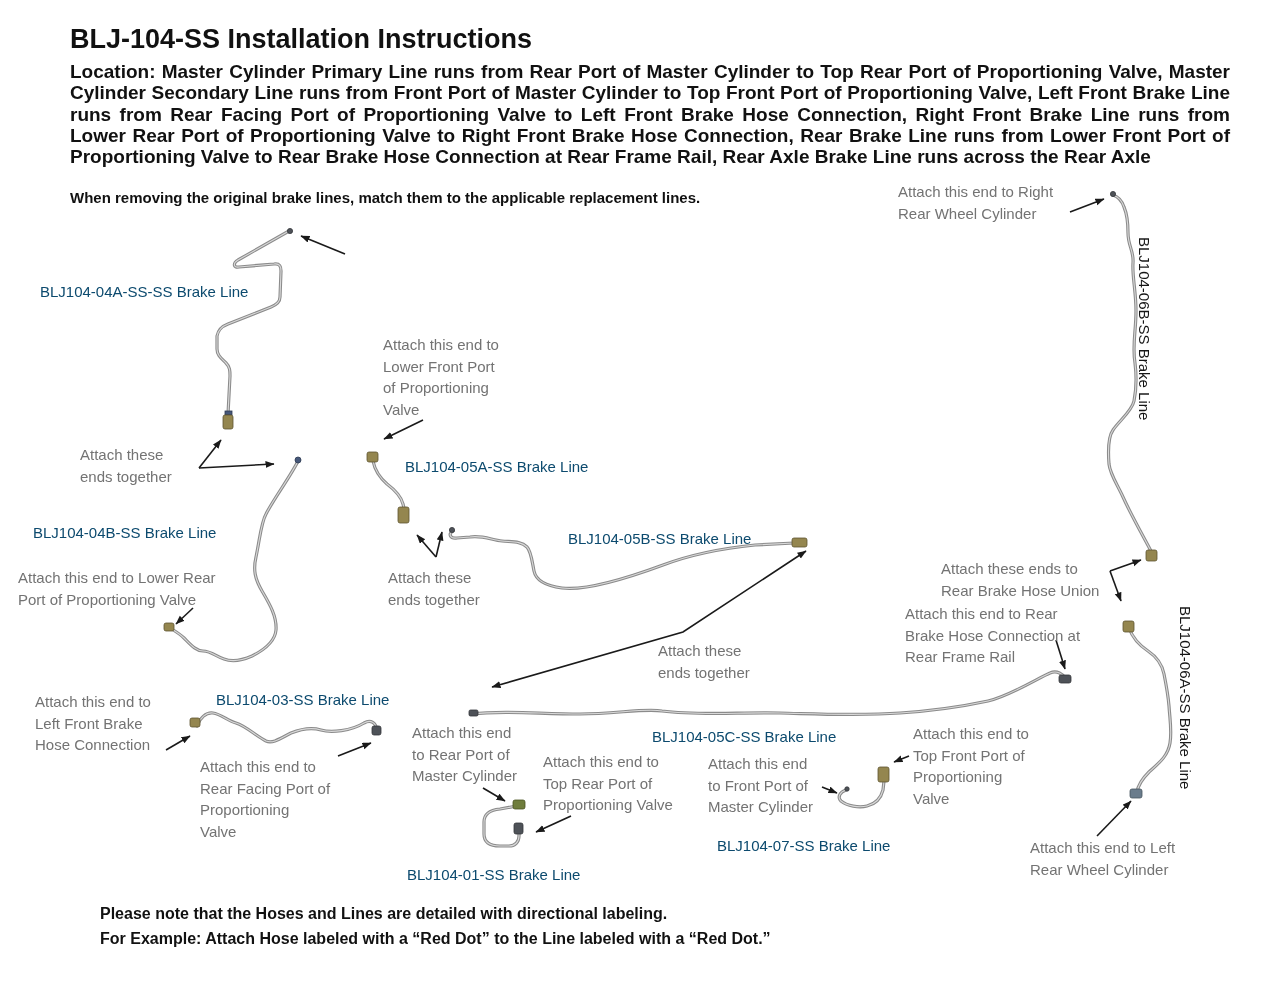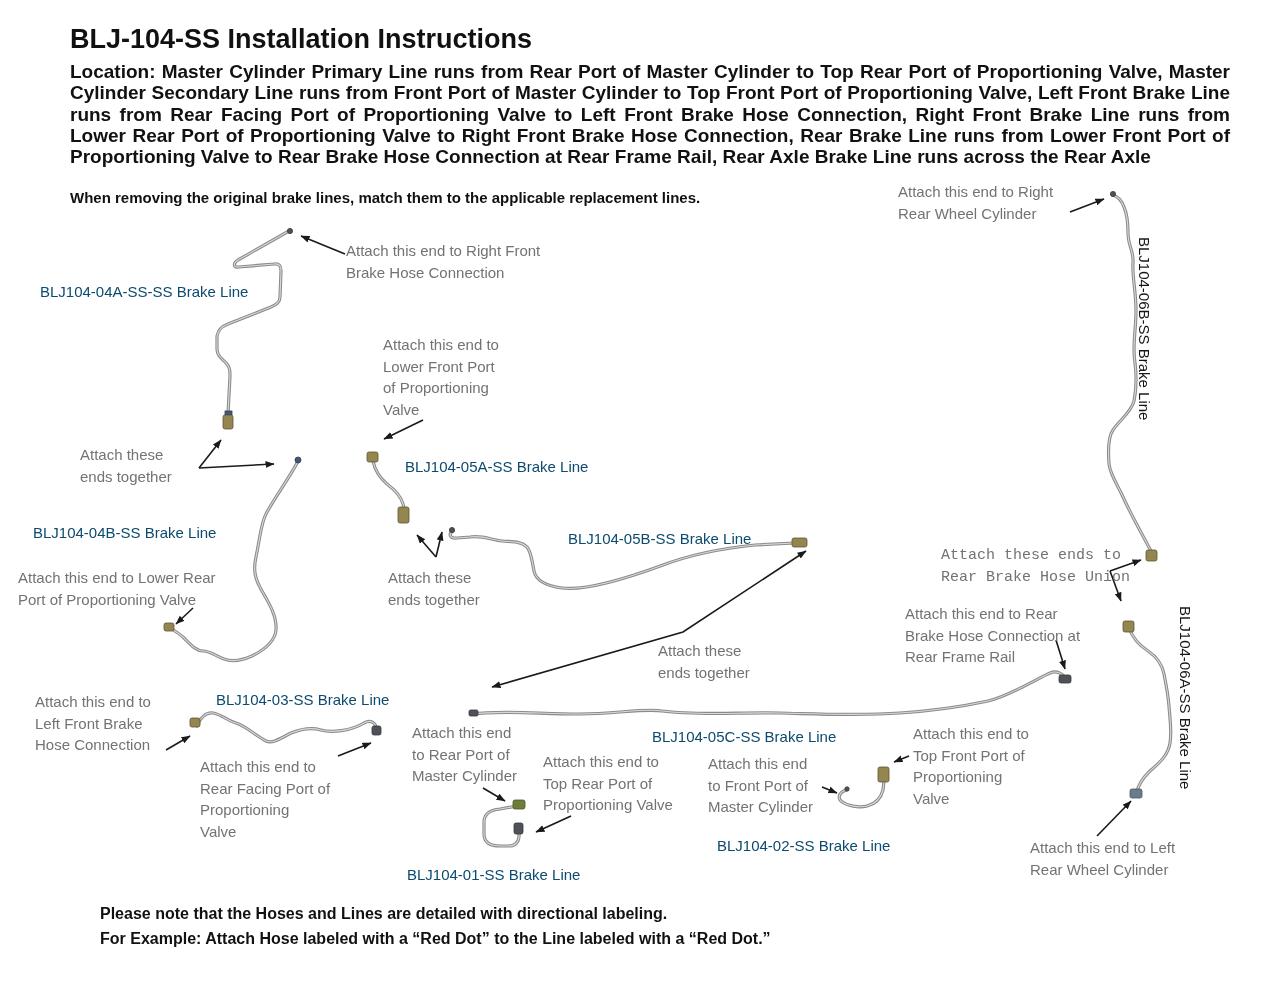--- a/index.html
+++ b/index.html
@@ -123,37 +123,35 @@
       <path class="arrow" marker-end="url(#ah)" d="M483,788 L505,801"></path>
       <path class="arrow" marker-end="url(#ah)" d="M571,816 L536,832"></path>
       <path class="arrow" marker-end="url(#ah)" d="M822,787 L837,793"></path>
       <path class="arrow" marker-end="url(#ah)" d="M909,756 L894,762"></path>
       <path class="arrow" marker-end="url(#ah)" d="M1097,836 L1131,801"></path>
     </g>
   </svg>
 
   <div class="abs callout" style="left:898px; top:181px;">Attach this end to Right
 Rear Wheel Cylinder</div>
-  <div class="abs callout" style="left:346px; top:240px;">Attach this end to Right Front
-Brake Hose Connection</div>
   <div class="abs partlabel" style="left:40px; top:283px;">BLJ104-04A-SS-SS Brake Line</div>
   <div class="abs callout" style="left:383px; top:334px;">Attach this end to
 Lower Front Port
 of Proportioning
 Valve</div>
   <div class="abs partlabel" style="left:405px; top:458px;">BLJ104-05A-SS Brake Line</div>
   <div class="abs callout" style="left:80px; top:444px;">Attach these
 ends together</div>
   <div class="abs partlabel" style="left:33px; top:524px;">BLJ104-04B-SS Brake Line</div>
   <div class="abs callout" style="left:18px; top:567px;">Attach this end to Lower Rear
 Port of Proportioning Valve</div>
   <div class="abs callout" style="left:388px; top:567px;">Attach these
 ends together</div>
   <div class="abs partlabel" style="left:568px; top:530px;">BLJ104-05B-SS Brake Line</div>
-  <div class="abs callout" style="left:941px; top:545px;font-family:Liberation Mono, monospace;">Attach these ends to
+  <div class="abs callout" style="left:941px; top:558px;">Attach these ends to
 Rear Brake Hose Union</div>
   <div class="abs callout" style="left:905px; top:603px;">Attach this end to Rear
 Brake Hose Connection at
 Rear Frame Rail</div>
   <div class="abs callout" style="left:658px; top:640px;">Attach these
 ends together</div>
   <div class="abs callout" style="left:35px; top:691px;">Attach this end to
 Left Front Brake
 Hose Connection</div>
   <div class="abs partlabel" style="left:216px; top:691px;">BLJ104-03-SS Brake Line</div>
@@ -168,21 +166,21 @@
 Top Rear Port of
 Proportioning Valve</div>
   <div class="abs partlabel" style="left:652px; top:728px;">BLJ104-05C-SS Brake Line</div>
   <div class="abs callout" style="left:708px; top:753px;">Attach this end
 to Front Port of
 Master Cylinder</div>
   <div class="abs callout" style="left:913px; top:723px;">Attach this end to
 Top Front Port of
 Proportioning
 Valve</div>
-  <div class="abs partlabel" style="left:717px; top:837px;">BLJ104-02-SS Brake Line</div>
+  <div class="abs partlabel" style="left:717px; top:837px;">BLJ104-07-SS Brake Line</div>
   <div class="abs partlabel" style="left:407px; top:866px;">BLJ104-01-SS Brake Line</div>
   <div class="abs callout" style="left:1030px; top:837px;">Attach this end to Left
 Rear Wheel Cylinder</div>
   <div class="abs vlabel" style="left:1136px; top:237px;">BLJ104-06B-SS Brake Line</div>
   <div class="abs vlabel" style="left:1177px; top:606px;">BLJ104-06A-SS Brake Line</div>
 
   <div class="abs" id="footer1">Please note that the Hoses and Lines are detailed with directional labeling.</div>
   <div class="abs" id="footer2">For Example: Attach Hose labeled with a “Red Dot” to the Line labeled with a “Red Dot.”</div>
 
 </div>

